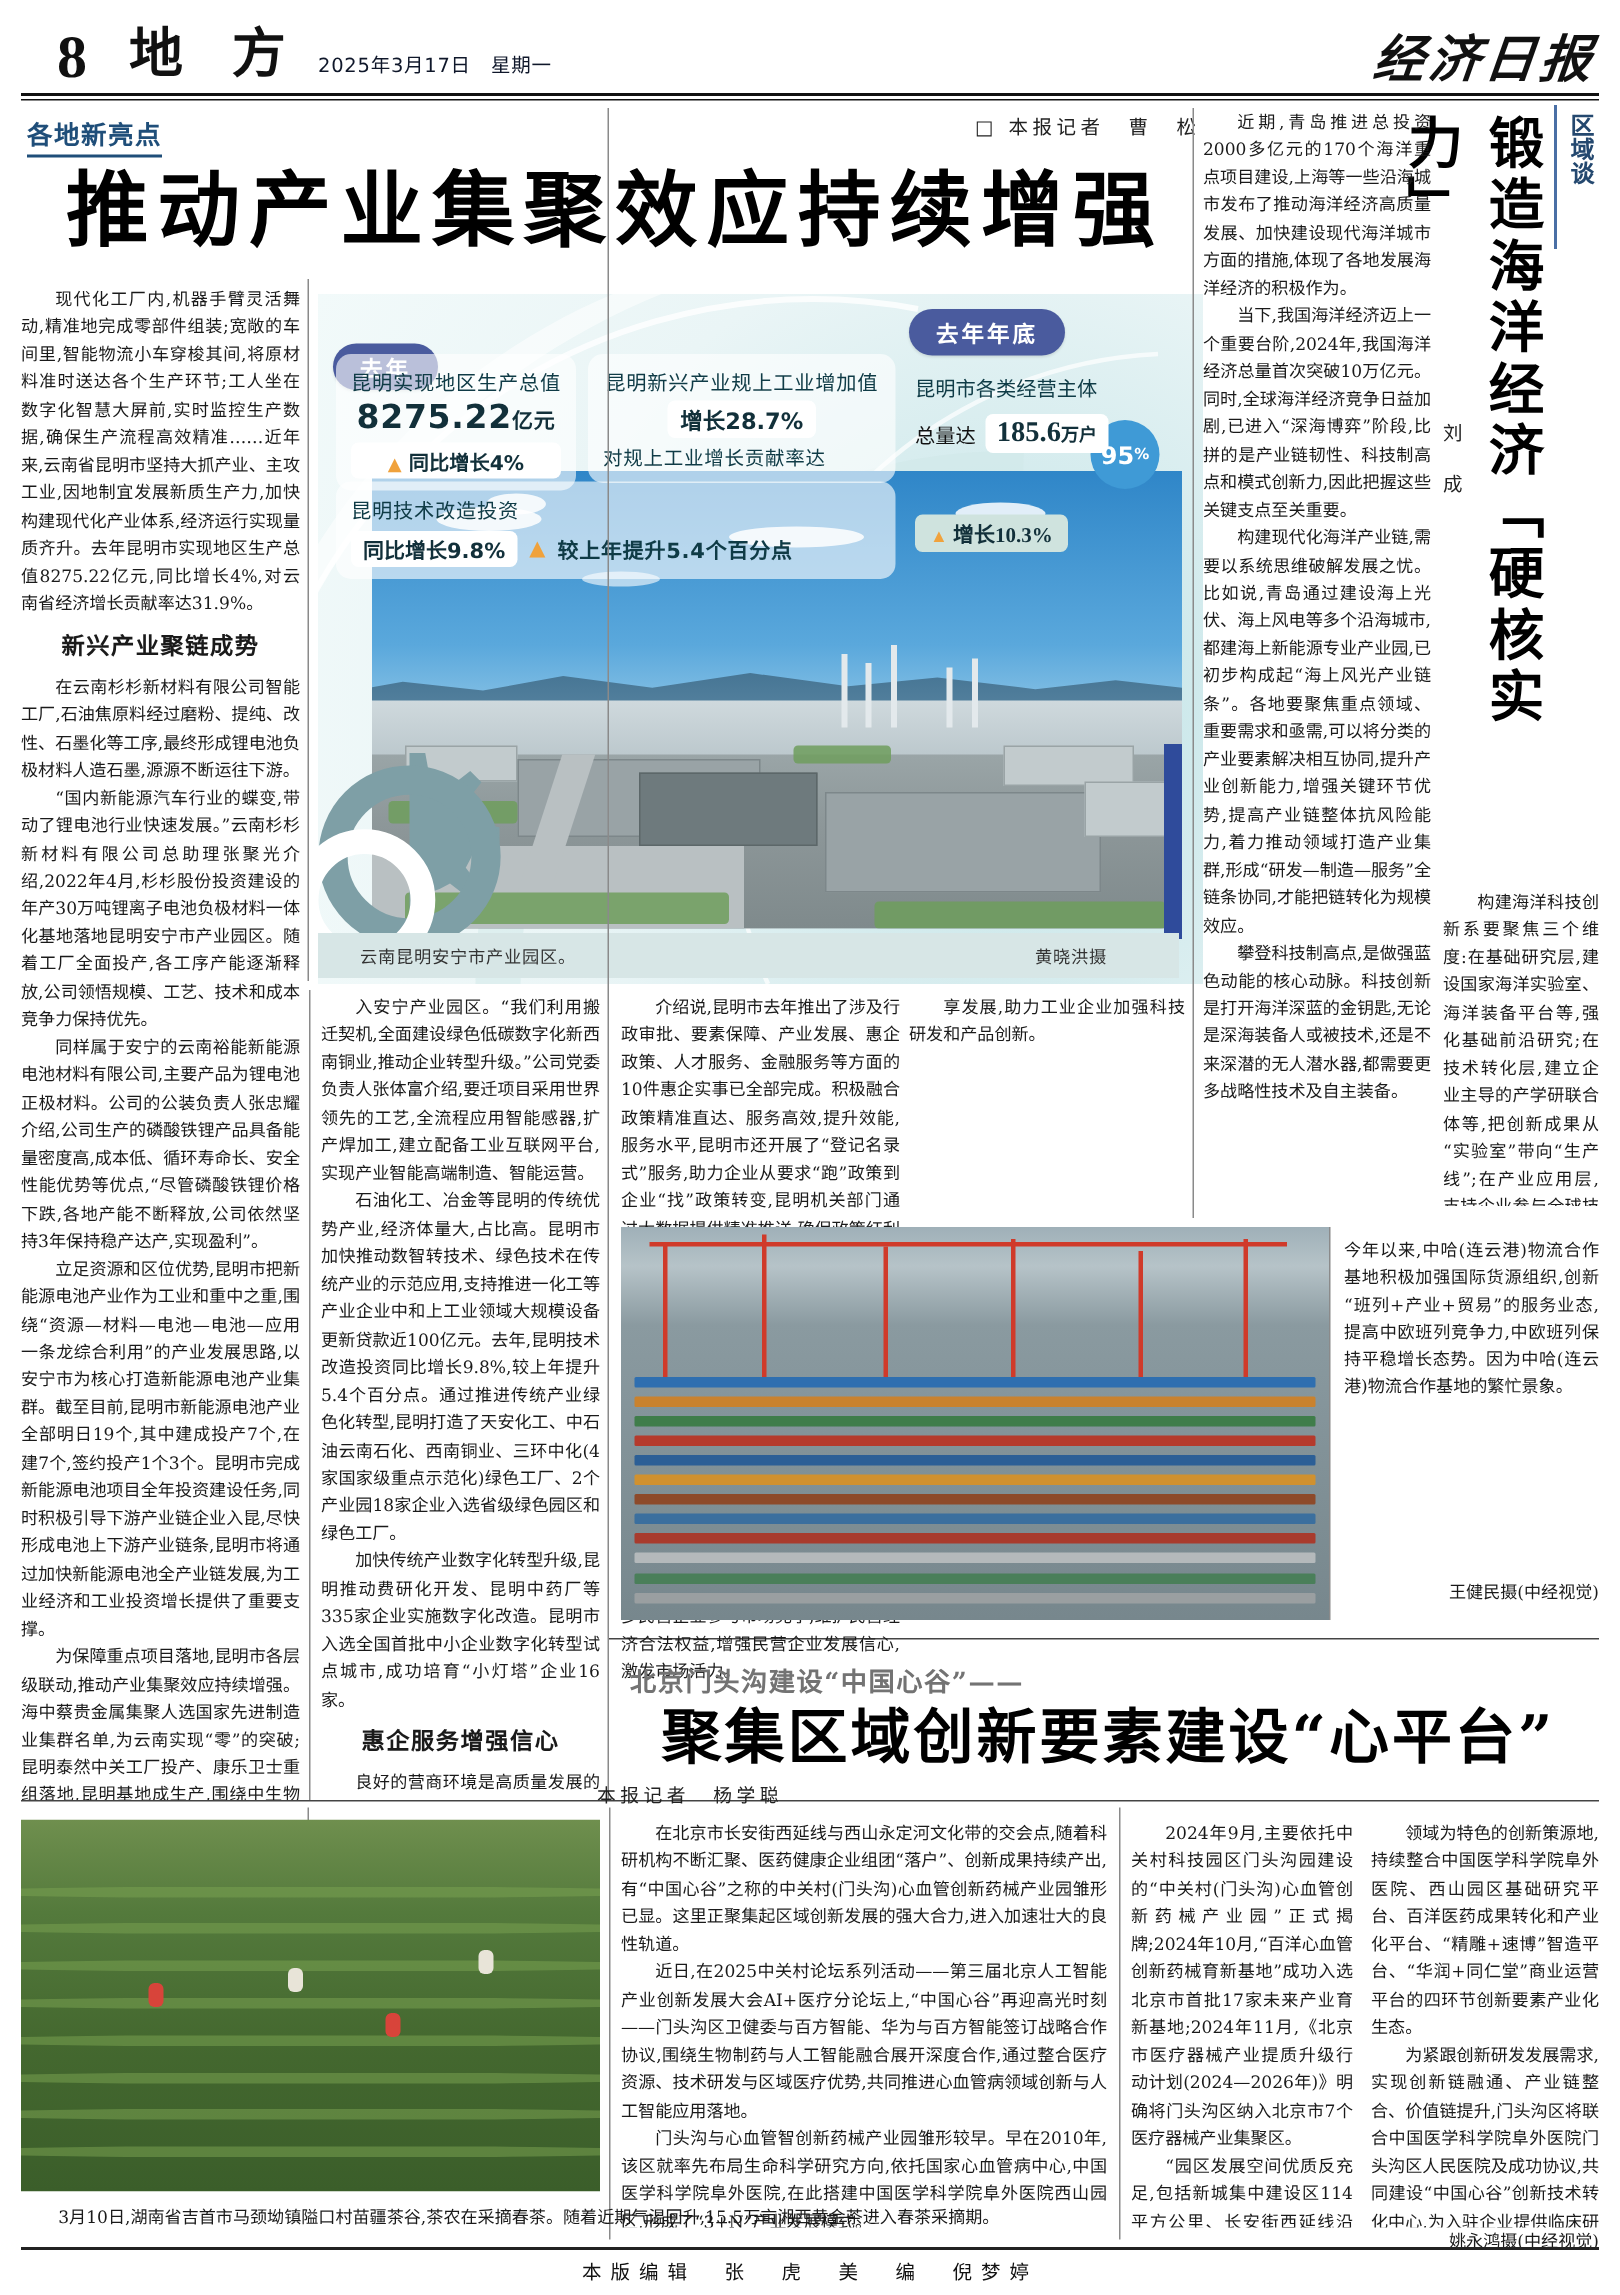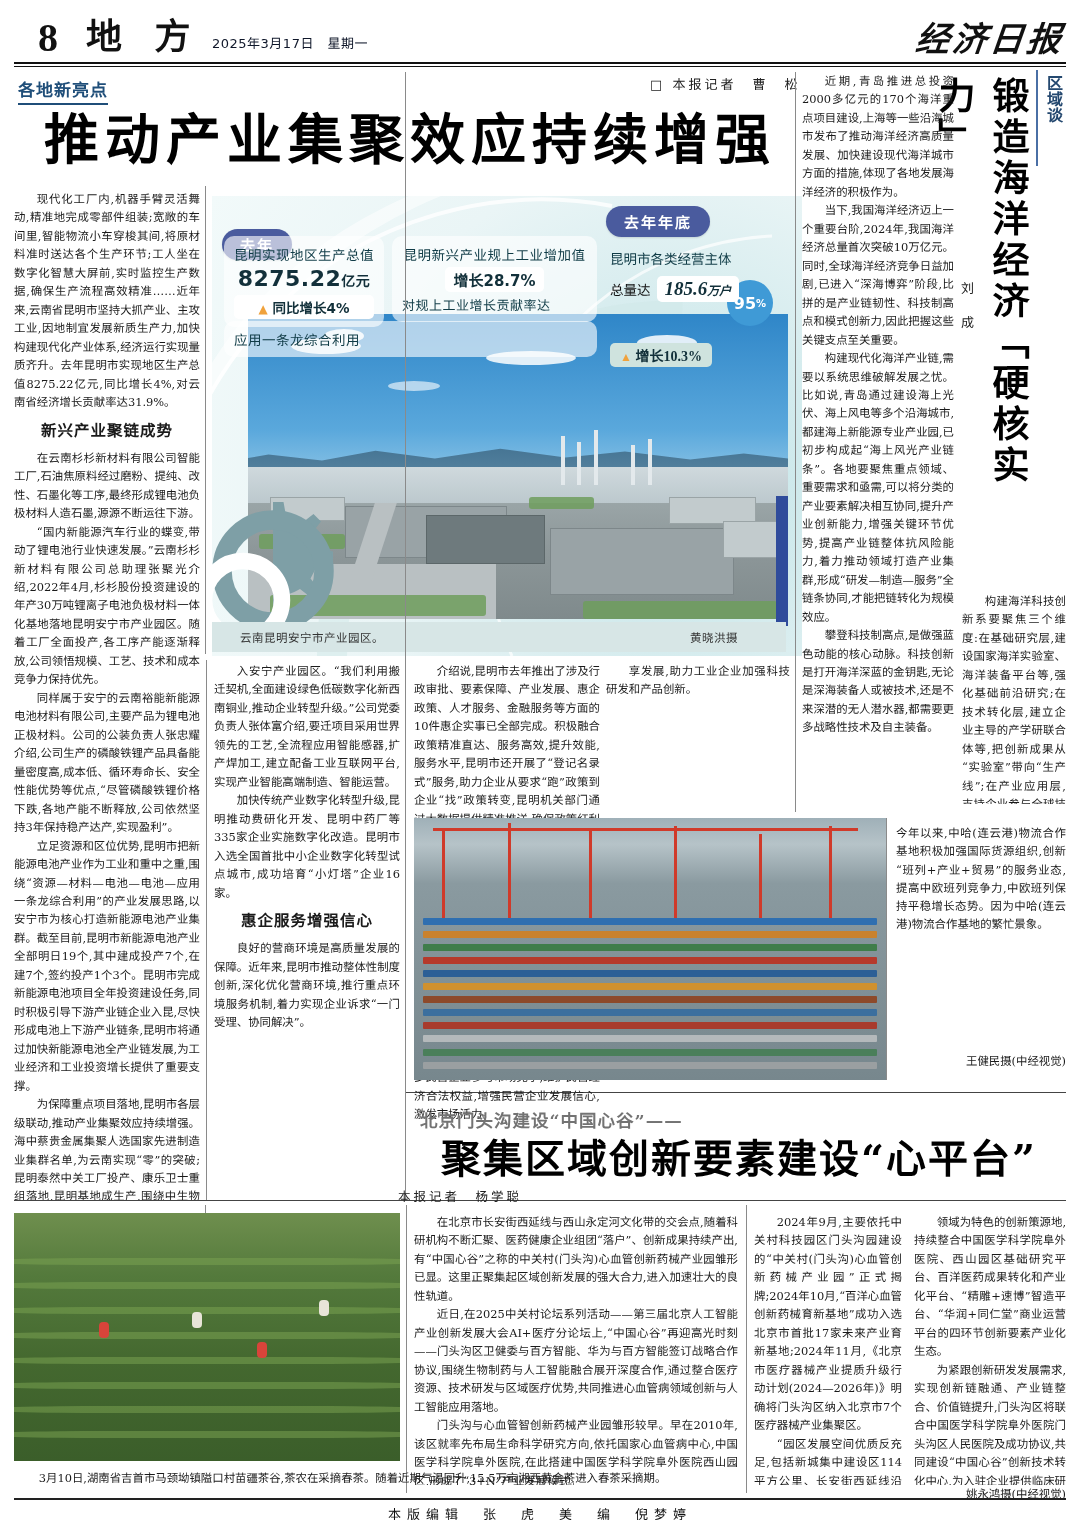--- a/index.html
+++ b/index.html
@@ -327,28 +327,33 @@
     <div class="card" style="left:180px;top:40px;width:205px;">
       <div class="lbl" style="text-align:center;">昆明新兴产业规上工业增加值</div>
       <div style="text-align:center;margin:3px 0 3px;">
         <span class="whitebox">增长<b>28.7%</b></span>
       </div>
       <div class="lbl" style="font-size:13px;">对规上工业增长贡献率达</div>
     </div>
     <div class="circ95" style="left:515px;top:84px;">95<small>%</small></div>
 
     <div class="card" style="left:12px;top:125px;width:373px;">
-      <div class="lbl">应用一条龙综合利用</div>
+      <div class="lbl">昆明技术改造投资</div>
+      <div style="display:flex;align-items:center;gap:8px;margin-top:5px;">
+        <span class="whitebox" style="font-size:14px;">同比增长<b>9.8%</b></span>
+        <span class="tri" style="font-size:14px;">▲</span>
+        <span class="lbl" style="font-size:14px;font-weight:700;">较上年提升<b>5.4</b>个百分点</span>
+      </div>
     </div>
 
     <div style="position:absolute;left:398px;top:52px;width:182px;">
       <div class="lbl" style="font-family:'DejaVu Sans',sans-serif;font-size:13.5px;color:#0f3b46;">昆明市各类经营主体</div>
       <div style="display:flex;align-items:center;gap:6px;margin-top:8px;">
         <span class="lbl" style="font-family:'DejaVu Sans',sans-serif;font-size:13.5px;">总量达</span>
-        <span class="whitebox" style="font-size:19px;font-weight:900;font-style:italic;">185.6<span style="font-size:12px;">万户</span></span>
+        <span class="whitebox" style="font-size:19px;font-weight:900;">185.6<span style="font-size:12px;">万户</span></span>
       </div>
       <div style="margin-top:7px;">
         <span class="greenbox"><span class="tri">▲</span> 增长<b>10.3%</b></span>
       </div>
     </div>
   </div>
 
   <div class="cap-bar"></div>
   <div class="cap-txt" style="left:240px;">云南昆明安宁市产业园区。</div>
   <div class="cap-txt" style="left:690px;">黄晓洪摄</div>
@@ -370,20 +375,21 @@
     <p>在云南杉杉新材料有限公司智能工厂,石油焦原料经过磨粉、提纯、改性、石墨化等工序,最终形成锂电池负极材料人造石墨,源源不断运往下游。</p>
     <p>“国内新能源汽车行业的蝶变,带动了锂电池行业快速发展。”云南杉杉新材料有限公司总助理张聚光介绍,2022年4月,杉杉股份投资建设的年产30万吨锂离子电池负极材料一体化基地落地昆明安宁市产业园区。随着工厂全面投产,各工序产能逐渐释放,公司领悟规模、工艺、技术和成本竞争力保持优先。</p>
     <p>同样属于安宁的云南裕能新能源电池材料有限公司,主要产品为锂电池正极材料。公司的公装负责人张忠耀介绍,公司生产的磷酸铁锂产品具备能量密度高,成本低、循环寿命长、安全性能优势等优点,“尽管磷酸铁锂价格下跌,各地产能不断释放,公司依然坚持3年保持稳产达产,实现盈利”。</p>
     <p>立足资源和区位优势,昆明市把新能源电池产业作为工业和重中之重,围绕“资源—材料—电池—电池—应用一条龙综合利用”的产业发展思路,以安宁市为核心打造新能源电池产业集群。截至目前,昆明市新能源电池产业全部明日19个,其中建成投产7个,在建7个,签约投产1个3个。昆明市完成新能源电池项目全年投资建设任务,同时积极引导下游产业链企业入昆,尽快形成电池上下游产业链条,昆明市将通过加快新能源电池全产业链发展,为工业经济和工业投资增长提供了重要支撑。</p>
     <p>为保障重点项目落地,昆明市各层级联动,推动产业集聚效应持续增强。海中蔡贵金属集聚人选国家先进制造业集群名单,为云南实现“零”的突破;昆明泰然中关工厂投产、康乐卫士重组落地,昆明基地成生产,围绕中生物疫苗成立功下线,生物医药蓄势待发;电子信息产业持续壮大,京东方屏内首条12英寸硅基OLED生产线投入使用。去年,昆明新兴产业的贡献率达,对规上工业增长贡献率达26.2%,均为10年来最好成绩。</p>
 
   </div>
 
   <div class="col" style="left:214px;top:662px;width:186px;height:538px;">
     <p>入安宁产业园区。“我们利用搬迁契机,全面建设绿色低碳数字化新西南铜业,推动企业转型升级。”公司党委负责人张体富介绍,要迁项目采用世界领先的工艺,全流程应用智能感器,扩产焊加工,建立配备工业互联网平台,实现产业智能高端制造、智能运营。</p>
+    <p>石油化工、冶金等昆明的传统优势产业,经济体量大,占比高。昆明市加快推动数智转技术、绿色技术在传统产业的示范应用,支持推进一化工等产业企业中和上工业领域大规模设备更新贷款近100亿元。去年,昆明技术改造投资同比增长9.8%,较上年提升5.4个百分点。通过推进传统产业绿色化转型,昆明打造了天安化工、中石油云南石化、西南铜业、三环中化(4家国家级重点示范化)绿色工厂、2个产业园18家企业入选省级绿色园区和绿色工厂。</p>
     <p>加快传统产业数字化转型升级,昆明推动费研化开发、昆明中药厂等335家企业实施数字化改造。昆明市入选全国首批中小企业数字化转型试点城市,成功培育“小灯塔”企业16家。</p>
     <div class="subhead">惠企服务增强信心</div>
     <p>良好的营商环境是高质量发展的保障。近年来,昆明市推动整体性制度创新,深化优化营商环境,推行重点环境服务机制,着力实现企业诉求“一门受理、协同解决”。</p>
 
   </div>
 
   <div class="col" style="left:414px;top:662px;width:186px;height:538px;">
     <p>介绍说,昆明市去年推出了涉及行政审批、要素保障、产业发展、惠企政策、人才服务、金融服务等方面的10件惠企实事已全部完成。积极融合政策精准直达、服务高效,提升效能,服务水平,昆明市还开展了“登记名录式”服务,助力企业从要求“跑”政策到企业“找”政策转变,昆明机关部门通过大数据提供精准推送,确保政策红利直达快享、免费优惠政策入企。</p>
     <p>加快传统产业转型升级的同时,昆明市高度重视民营经济发展,营造公平竞争市场,激发市场主体活力。去年底,昆明市各类经营主体总量达185.6万户,增长10.3%。</p>
     <p>此外,为支持民营经济做优做强,昆明市民营经济发展促进条例将于今年5月施行,为优化营商环境、推动企业发展提供法治保障。</p>

